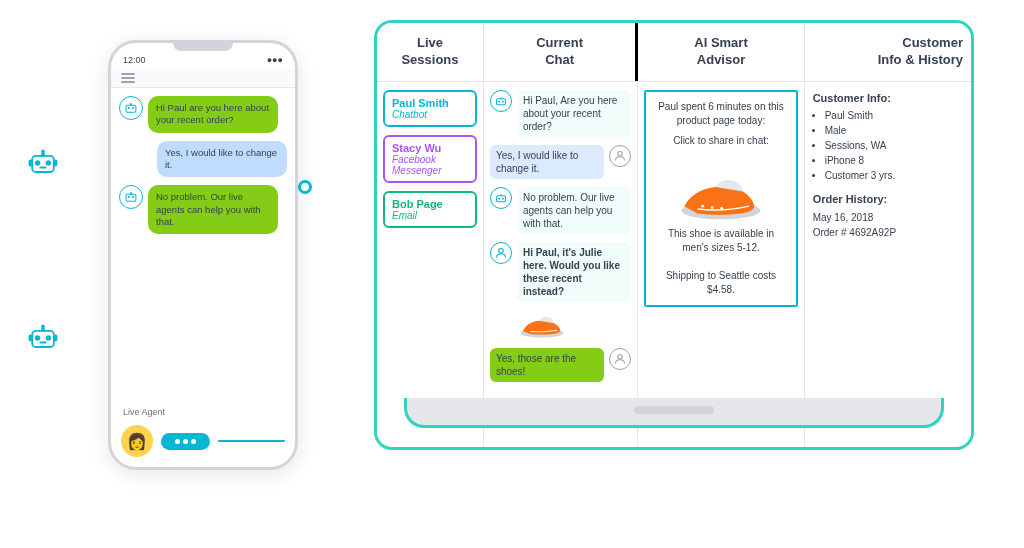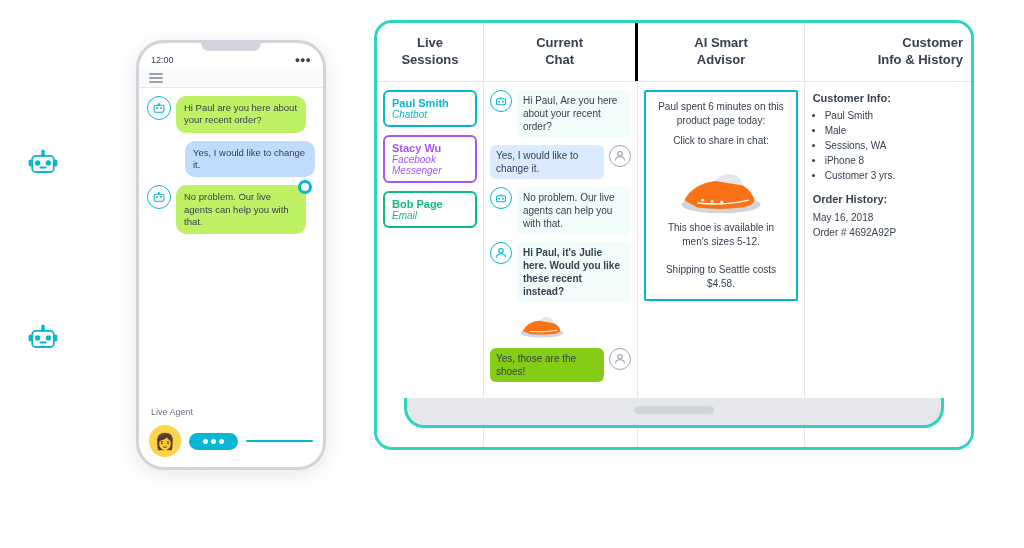--- a/index.html
+++ b/index.html
@@ -207,21 +207,21 @@
       border-radius: 2px;
       padding: 8px;
       width: 100%;
       font-size: 10px;
       color: #374151;
       line-height: 1.4;
       text-align: center;
     }
 
     .ai-box .ai-text { margin-bottom: 6px; }
-    .ai-box .ai-link { color: #374151; margin-bottom: 14px; }
+    .ai-box .ai-link { color: #374151; margin-bottom: 20px; }
 
     .customer-info {
       width: 28%;
       padding: 8px 8px;
       font-size: 10px;
       color: #374151;
       line-height: 1.5;
     }
 
     .customer-info .section-title {
@@ -231,21 +231,21 @@
     }
 
     .customer-info ul {
       padding-left: 12px;
       margin-bottom: 8px;
     }
 
     
     .phone {
       position: absolute;
-      left: 136px;
+      left: 108px;
       top: 40px;
       width: 190px;
       height: 430px;
       background: #ffffff;
       border: 3px solid #d1d5db;
       border-radius: 28px;
       overflow: hidden;
       box-shadow: 0 4px 20px rgba(0,0,0,0.1);
       z-index: 10;
     }
@@ -313,21 +313,21 @@
       border: 1.5px solid #06b6d4;
       color: #06b6d4;
       font-size: 12px;
       display: flex;
       align-items: center;
       justify-content: center;
       flex-shrink: 0;
     }
 
     .phone-msg {
-      background: #bef264;
+      background: #84cc16;
       border-radius: 10px;
       padding: 6px 8px;
       font-size: 9.5px;
       color: #374151;
       line-height: 1.3;
       max-width: 130px;
     }
 
     .phone-msg.user-msg {
       background: #bfdbfe;

